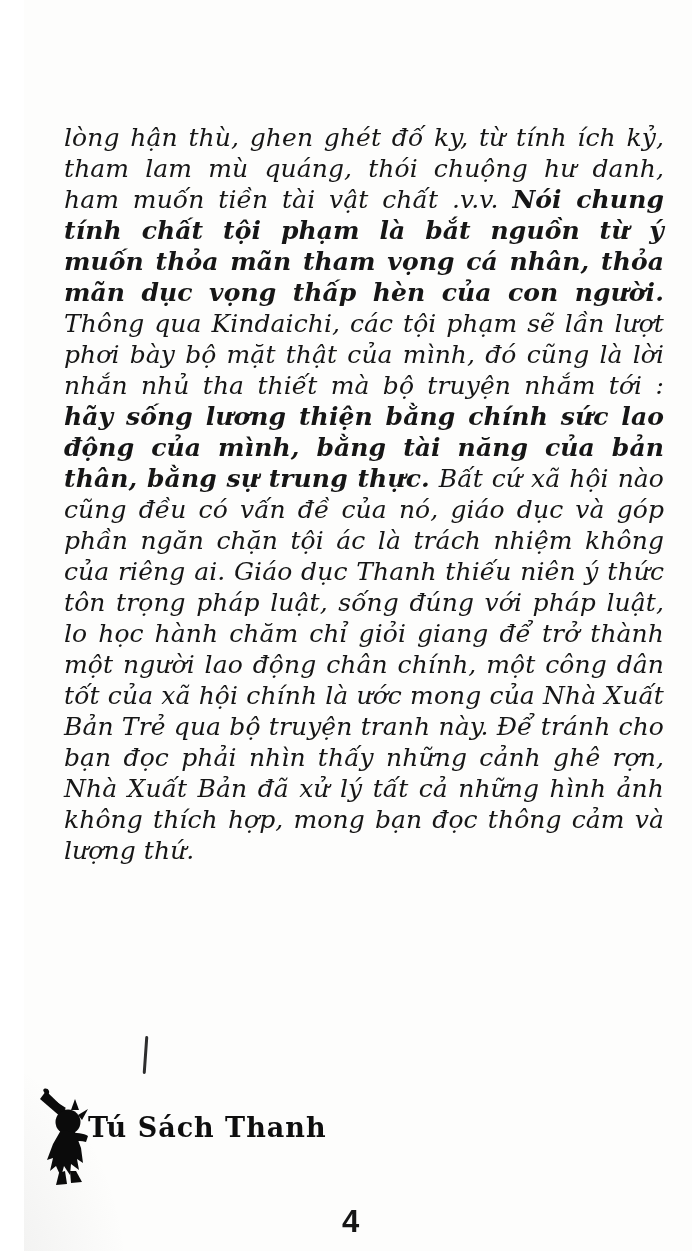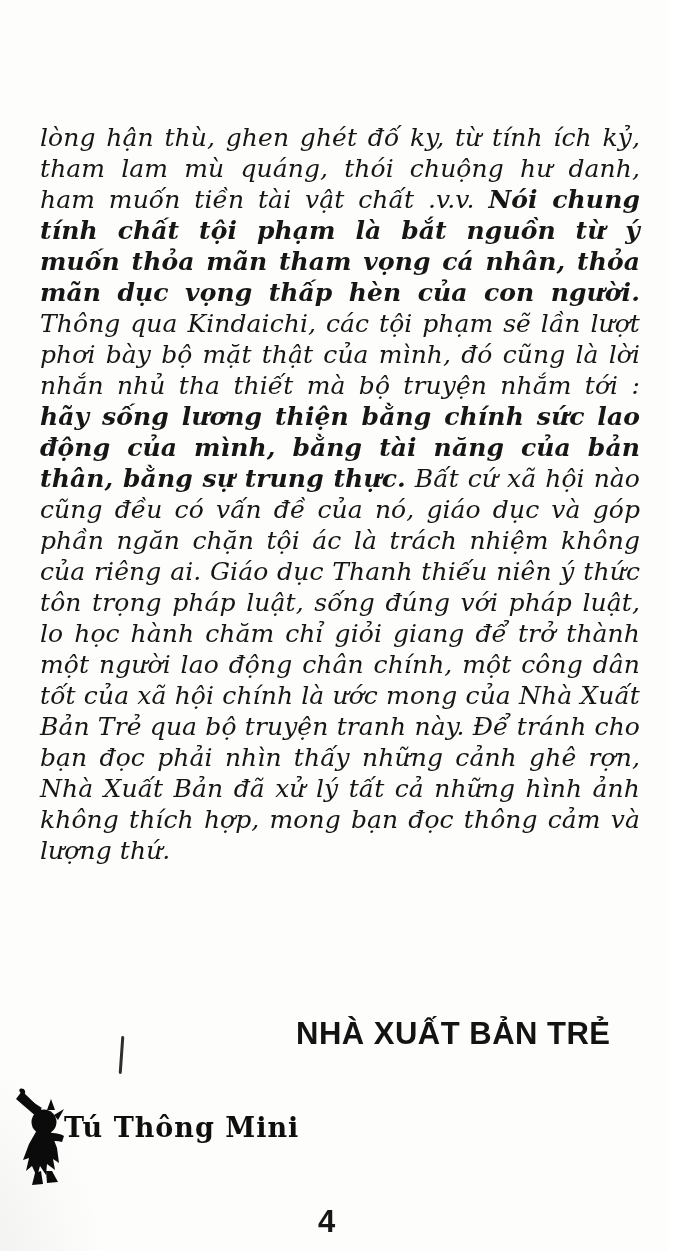--- a/index.html
+++ b/index.html
@@ -8,20 +8,21 @@
     background: #ffffff;
   }
   .page {
     position: relative;
     width: 668px;
     height: 1251px;
     background: #fdfdfc;
     overflow: hidden;
     font-family: "DejaVu Serif", serif;
     color: #161616;
+    margin-left: 24px;
   }
   
   .corner-shade {
     position: absolute;
     left: -60px;
     bottom: -40px;
     width: 180px;
     height: 260px;
     background: radial-gradient(ellipse at 0% 100%, rgba(90,90,90,0.10), rgba(0,0,0,0) 65%);
     pointer-events: none;
@@ -117,21 +118,20 @@
 <div class="page">
 
   <div class="corner-shade"></div>
 
   <div class="body-text">
       <p class="para"><span class="seg">lòng hận thù, ghen ghét đố ky, từ tính ích kỷ, tham lam mù quáng, thói chuộng hư danh, ham muốn tiền tài vật chất .v.v. </span><span class="seg bold">Nói chung tính chất tội phạm là bắt nguồn từ ý muốn thỏa mãn tham vọng cá nhân, thỏa mãn dục vọng thấp hèn của con người.</span><span class="seg"> Thông qua Kindaichi, các tội phạm sẽ lần lượt phơi bày bộ mặt thật của mình, đó cũng là lời nhắn nhủ tha thiết mà bộ truyện nhắm tới : </span><span class="seg bold">hãy sống lương thiện bằng chính sức lao động của mình, bằng tài năng của bản thân, bằng sự trung thực.</span><span class="seg"> Bất cứ xã hội nào cũng đều có vấn đề của nó, giáo dục và góp phần ngăn chặn tội ác là trách nhiệm không của riêng ai. Giáo dục Thanh thiếu niên ý thức tôn trọng pháp luật, sống đúng với pháp luật, lo học hành chăm chỉ giỏi giang để trở thành một người lao động chân chính, một công dân tốt của xã hội chính là ước mong của Nhà Xuất Bản Trẻ qua bộ truyện tranh này. Để tránh cho bạn đọc phải nhìn thấy những cảnh ghê rợn, Nhà Xuất Bản đã xử lý tất cả những hình ảnh không thích hợp, mong bạn đọc thông cảm và lượng thứ.</span></p>
     </div>
 
   <div class="ink-mark"></div>
 
-  <div class="publisher">NHÀ XUẤT BẢN TRẺ</div>
 
   <div class="logo">
     <span class="mascot">
       <svg width="64" height="100" viewBox="0 0 64 100" xmlns="http://www.w3.org/2000/svg">
         <g fill="#0b0b0b">
 
           <path d="M4 11 L10 3 L38 30 L33 36 Z"></path>
           <path d="M8 4 C5 0 12 -1 13 3 C14 7 10 8 8 4 Z"></path>
 
           <circle cx="32" cy="34" r="12.5"></circle>
@@ -142,18 +142,18 @@
 
           <path d="M33 44 C40 45 48 45 52 48 L50 54 C43 52 37 54 33 54 Z"></path>
 
           <path d="M25 42 L39 44 L45 60 L47 75 L41 71 L43 82 L35 76 L34 87 L28 78 L25 89 L20 78 L14 83 L17 70 L11 72 L17 56 Z"></path>
 
           <path d="M23 85 L29 83 L31 96 L20 97 Z"></path>
           <path d="M34 83 L40 83 L46 94 L35 95 Z"></path>
         </g>
       </svg>
     </span>
-    <span class="logo-title">Tú Thông Mini</span>
+    <span class="logo-title">Tú Sách Thanh</span>
   </div>
 
   <div class="page-number">4</div>
 
 </div>
 
 </body></html>

